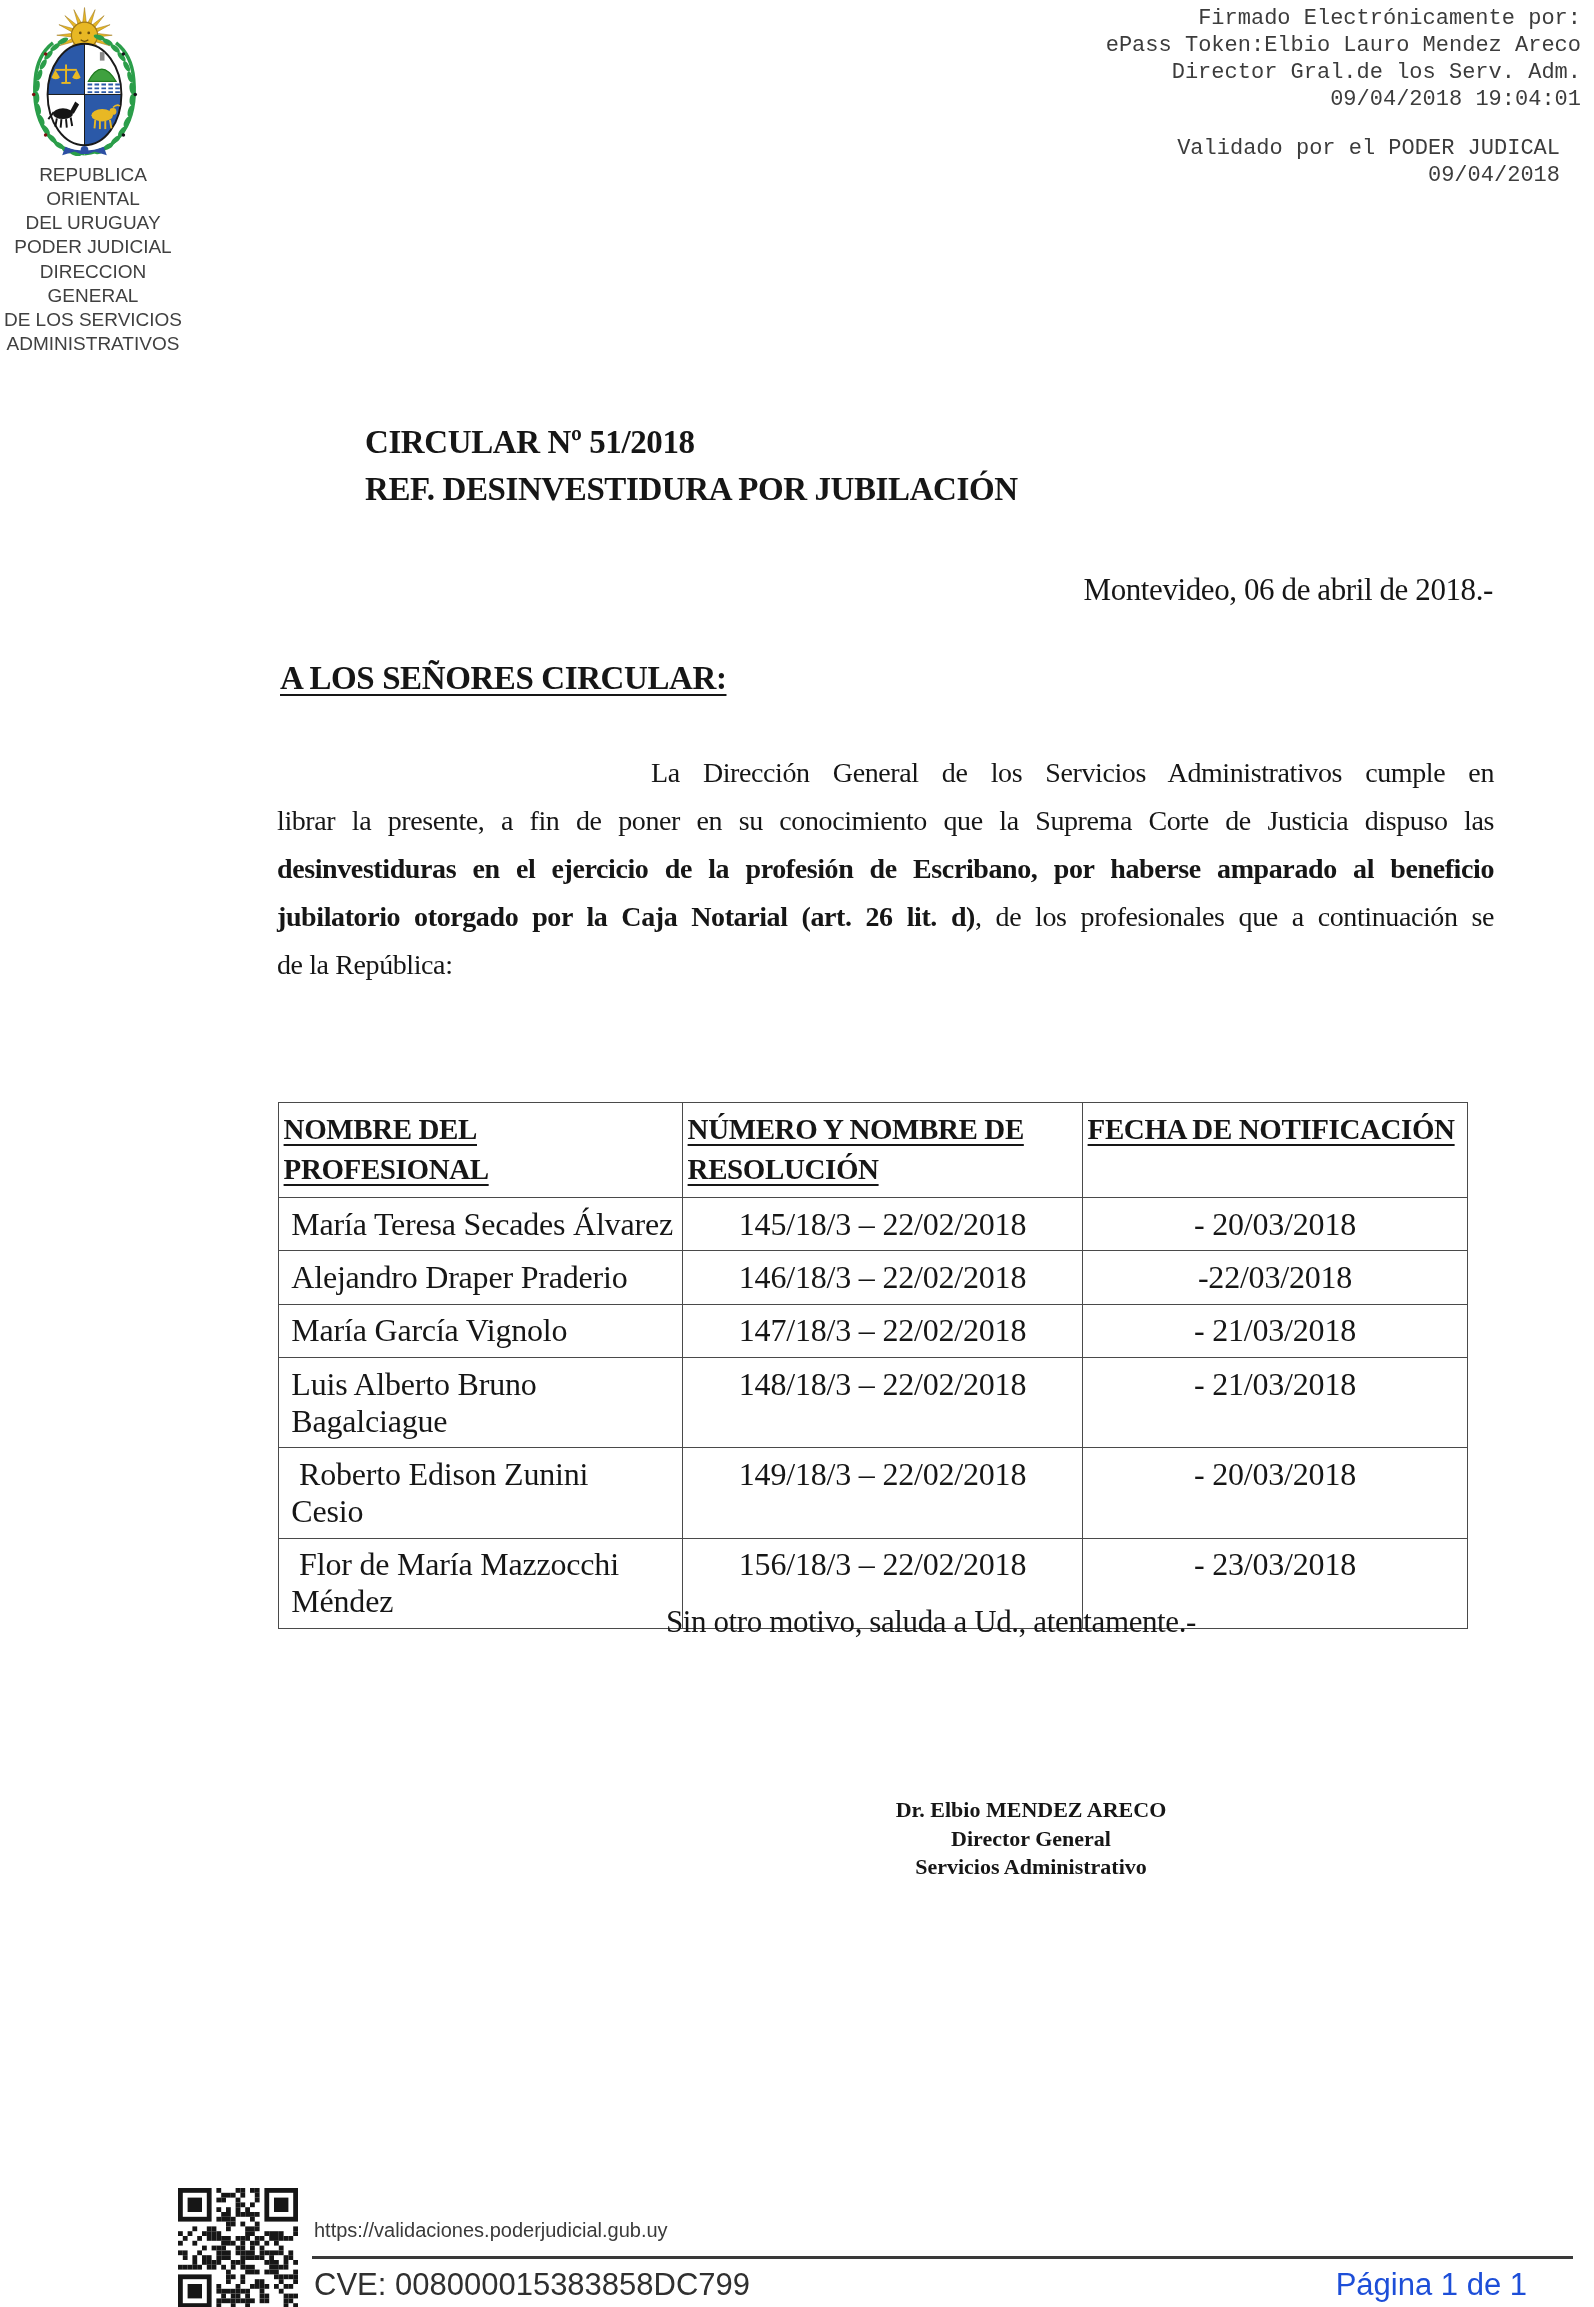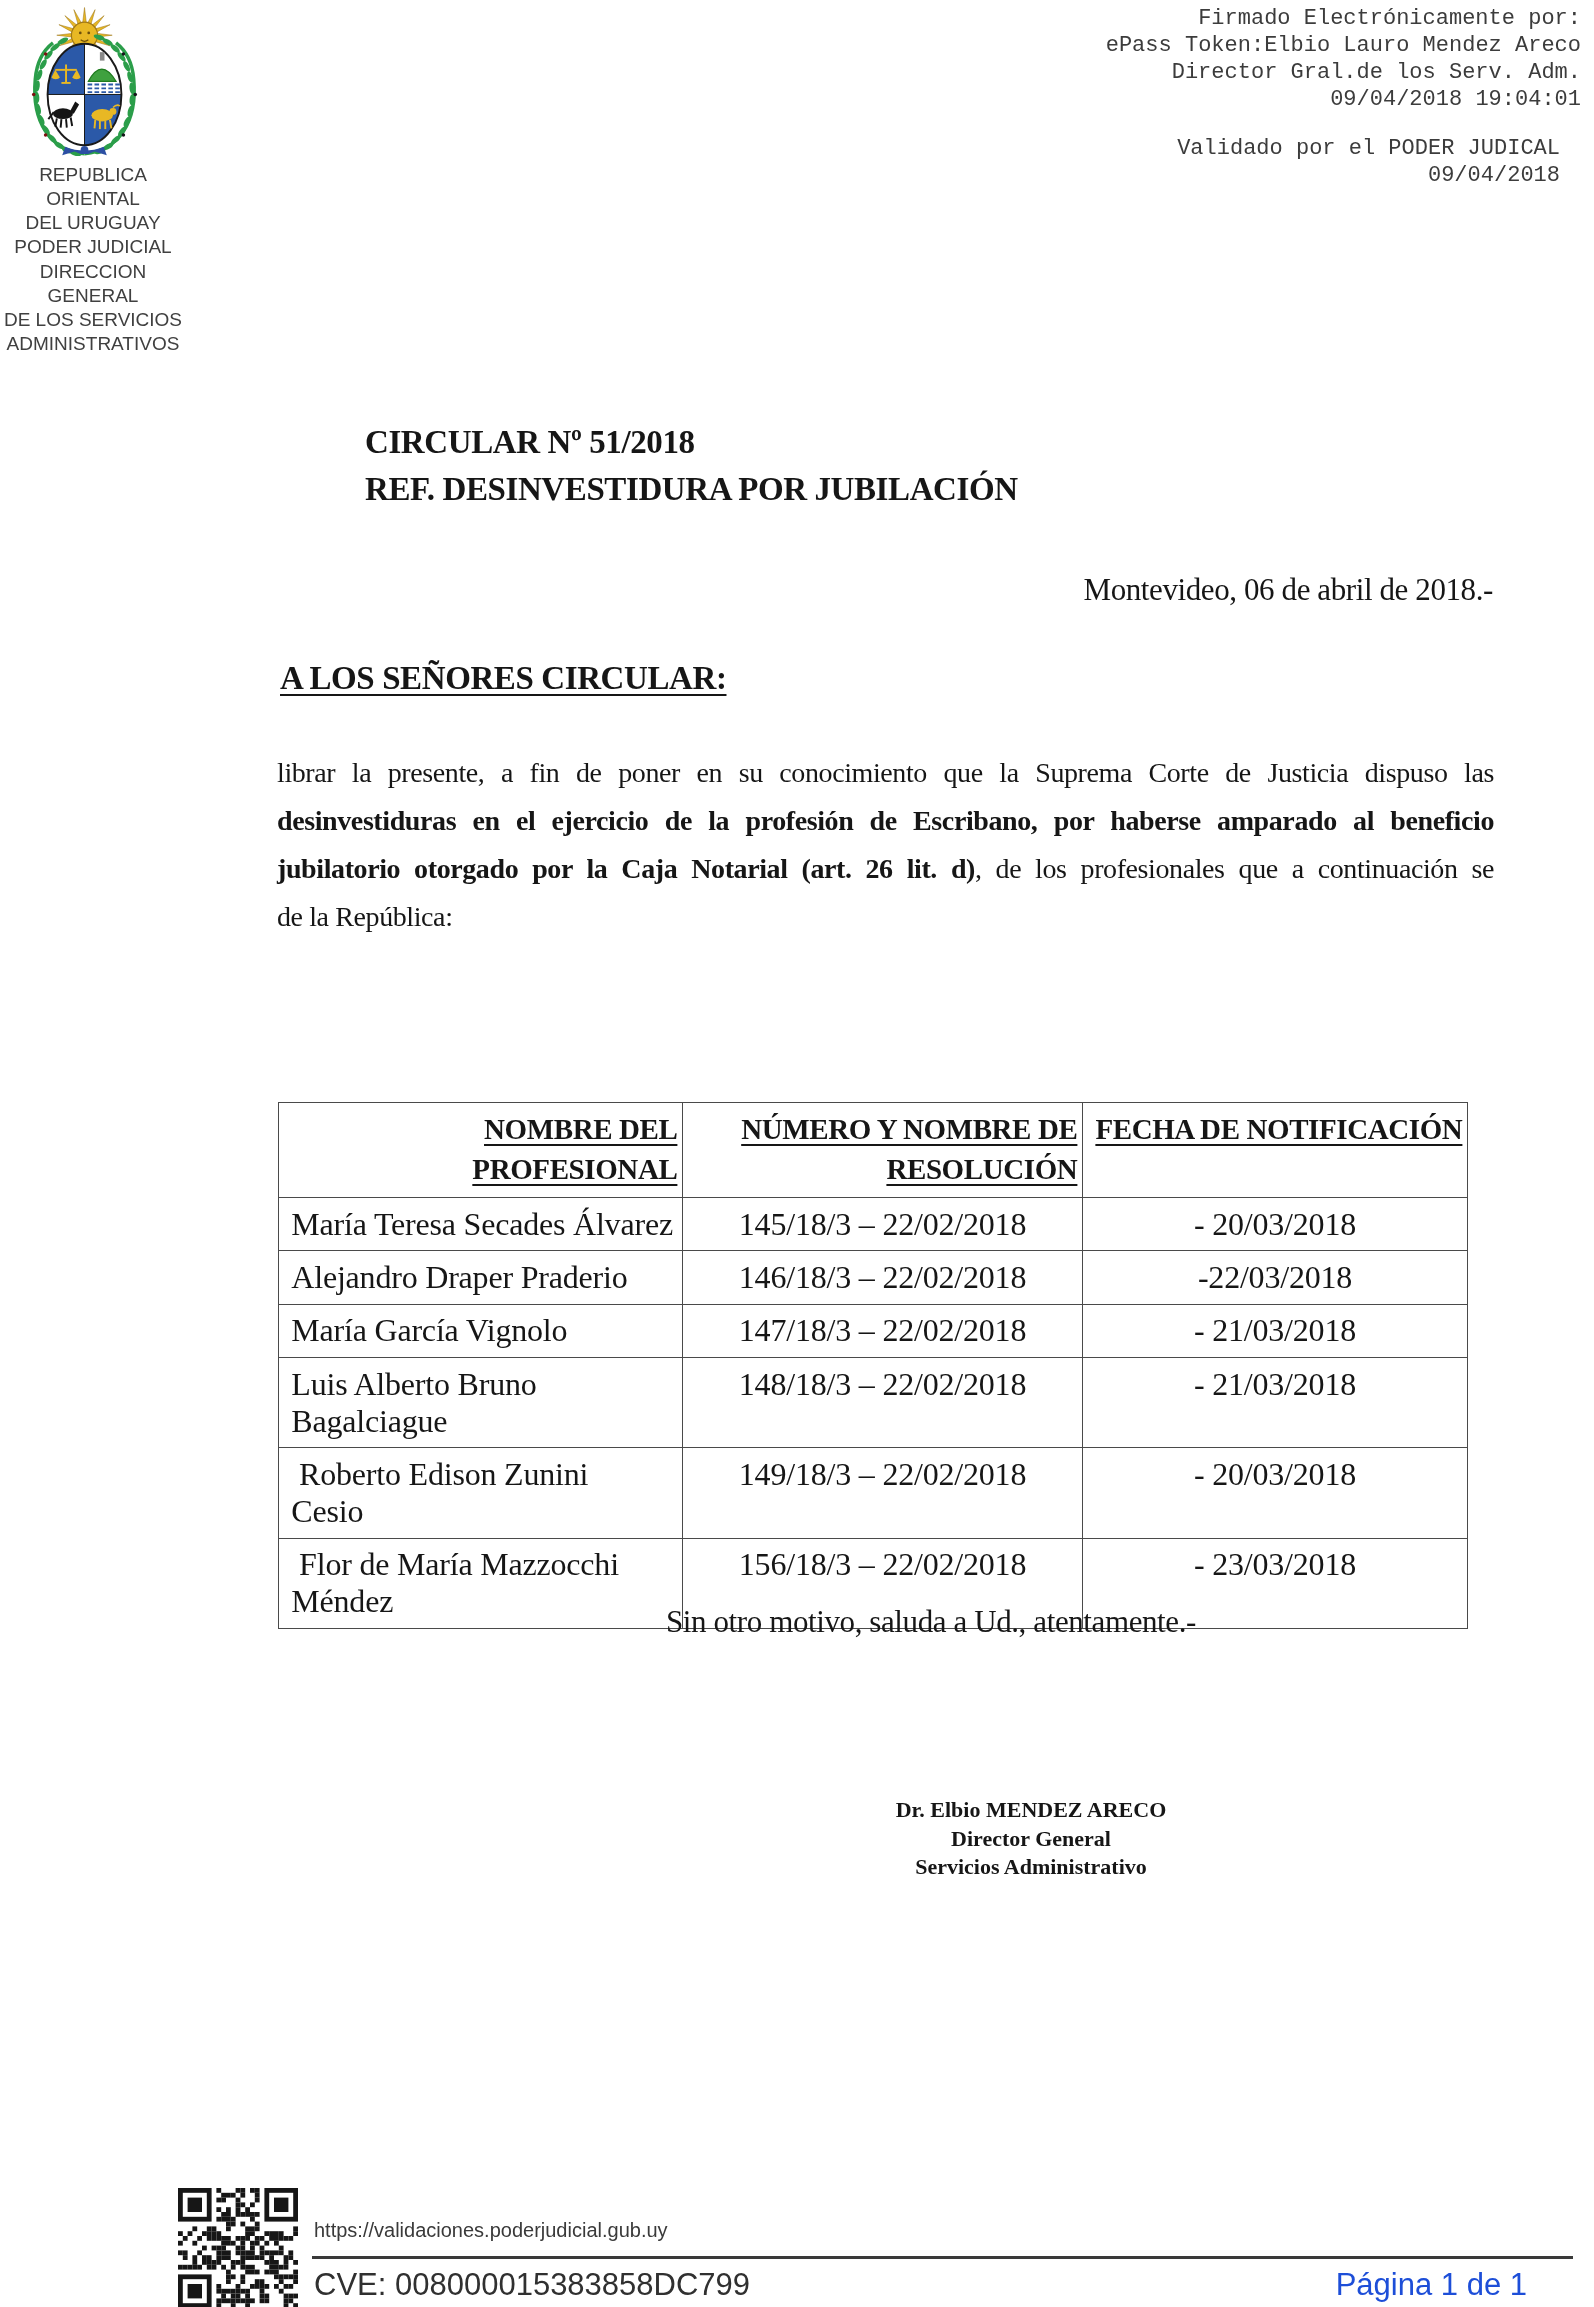--- a/index.html
+++ b/index.html
@@ -28,21 +28,21 @@
   .body { position:absolute; left:277px; top:749px; width:1217px; font-size:28px; line-height:48px; letter-spacing:-0.4px; }
   .bline { text-align:justify; white-space:nowrap; }
   .bline.just { text-align-last:justify; }
   .bline.ind  { padding-left:374px; }
   .b { font-weight:bold; }
 
   table.pro { position:absolute; left:278px; top:1102px; width:1188px; border-collapse:collapse; table-layout:fixed; }
   .pro th, .pro td { border:1.5px solid #4a4a4a; vertical-align:top; }
   .pro th { font-size:29px; padding:6.2px 4.6px 7.7px; font-weight:bold; }
   .hu { text-decoration:underline; text-decoration-thickness:2.3px; text-underline-offset:4.6px;
-        line-height:40px; text-align:right; letter-spacing:-0.4px; }
+        line-height:40px; text-align:left; letter-spacing:-0.4px; }
   .pro td { font-weight:normal; font-size:32px; line-height:37px; padding:7.7px 7.7px; letter-spacing:-0.2px; }
   td.cname  { text-align:left; padding-left:12.3px; white-space:pre-wrap; }
   td.ccenter{ text-align:center; }
 
   .closing { position:absolute; left:666px; top:1604px; font-size:31px; letter-spacing:-0.4px; }
   .signature { position:absolute; left:877px; top:1796px; width:308px; text-align:center;
                font-weight:bold; font-size:22px; line-height:28.5px; }
 
   .qr { position:absolute; left:178px; top:2188px; width:120px; height:120px; }
   .url { position:absolute; left:314px; top:2219px; font-family:"Liberation Sans",sans-serif;
@@ -192,20 +192,21 @@
     <div>DE LOS SERVICIOS</div>
     <div>ADMINISTRATIVOS</div>
   </div>
 
   <div class="title">CIRCULAR Nº 51/2018</div>
   <div class="title2">REF. DESINVESTIDURA POR JUBILACIÓN</div>
   <div class="dateline">Montevideo, 06 de abril de 2018.-</div>
   <div class="salutation">A LOS SEÑORES CIRCULAR:</div>
 
   <div class="body">
+      <div class="bline just ind"><span>La Dirección General de los Servicios Administrativos cumple en</span></div>
       <div class="bline just"><span>librar la presente, a fin de poner en su conocimiento que la Suprema Corte de Justicia dispuso las</span></div>
       <div class="bline just"><span class="b">desinvestiduras en el ejercicio de la profesión de Escribano, por haberse amparado al beneficio</span></div>
       <div class="bline just"><span class="b">jubilatorio otorgado por la Caja Notarial (art. 26 lit. d)</span><span>, de los profesionales que a continuación se</span></div>
       <div class="bline"><span>de la República:</span></div>
     </div>
 
   <table class="pro">
     <colgroup>
         <col style="width:404px">
         <col style="width:400px">

